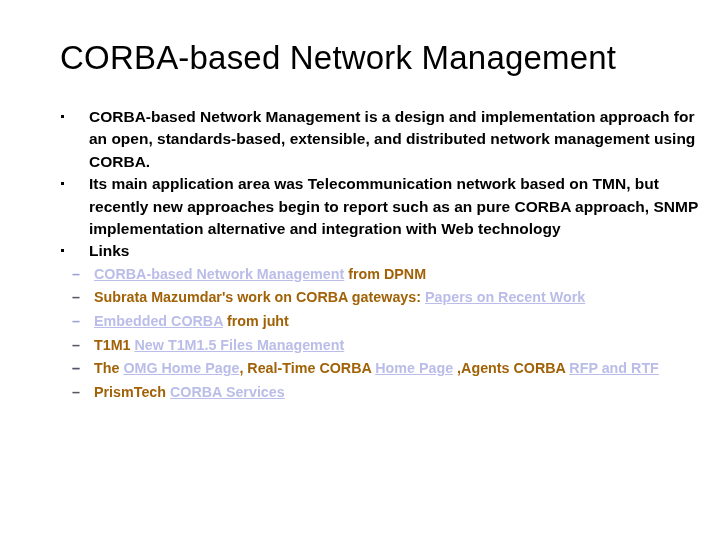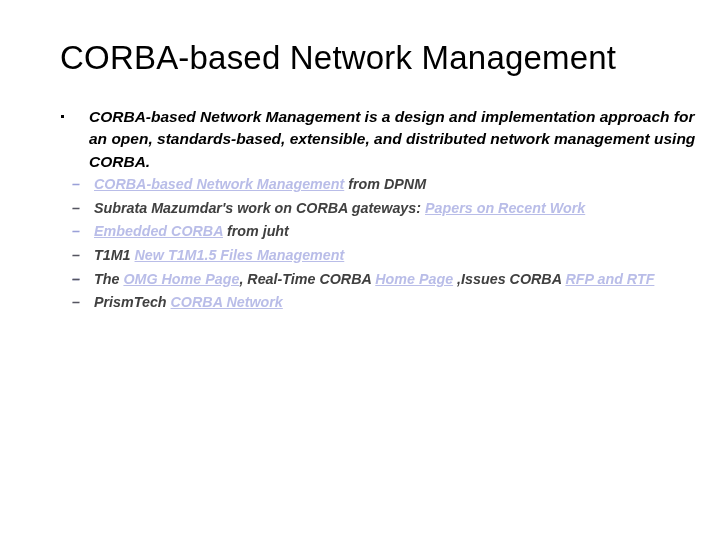--- a/index.html
+++ b/index.html
@@ -41,21 +41,20 @@
     position: absolute;
     left: 56px;
     top: 106px;
     width: 650px;
   }
 
   ul.level1 {
     list-style: none;
     margin: 0;
     padding: 0;
-    font-style: italic;
   }
   li.l1 {
     position: relative;
     padding-left: 33px;
     font-size: 15.5px;
     font-weight: bold;
     line-height: 22.4px;
     color: #000000;
     margin: 0 0 0 0;
   }
@@ -90,46 +89,54 @@
     color: #9aa0d8;
     line-height: 23.6px;
   }
   li.l2.dark-dash > .l2-marker { color: #555560; }
 
   .lnk {
     color: #b9bde8;
     text-decoration: underline;
     text-underline-offset: 1px;
   }
-  .plain { color: #404040; }
+  .plain { color: #a16207; }
 </style>
 </head>
 <body>
 
 <div class="slide">
 
   <div class="slide-title">CORBA-based Network Management</div>
 
   <div class="body-block">
     <ul class="level1">
 
       <li class="l1">
         <span class="l1-marker"></span>
         <span>CORBA-based Network Management is a design and implementation approach for an open, standards-based, extensible, and distributed network management using CORBA.</span>
       </li>
 
+      <li class="l1">
+        <span class="l1-marker"></span>
+        <span>Its main application area was Telecommunication network based on TMN, but recently new approaches begin to report such as an pure CORBA approach, SNMP implementation alternative and integration with Web technology</span>
+      </li>
 
+      <li class="l1">
+        <span class="l1-marker"></span>
+        <span>Links</span>
+      </li>
 
       <li class="l1" style="padding-left:0">
         <ul class="level2" id="sublist">
             <li class="l2"><span class="l2-marker">–</span><span class="lnk">CORBA-based Network Management</span><span class="plain"> from DPNM</span></li>
             <li class="l2 dark-dash"><span class="l2-marker">–</span><span class="plain">Subrata Mazumdar's work on CORBA gateways: </span><span class="lnk">Papers on Recent Work</span></li>
             <li class="l2"><span class="l2-marker">–</span><span class="lnk">Embedded CORBA</span><span class="plain"> from juht</span></li>
             <li class="l2 dark-dash"><span class="l2-marker">–</span><span class="plain">T1M1 </span><span class="lnk">New T1M1.5 Files Management</span></li>
             <li class="l2"><span class="l2-marker">–</span></li>
-            <li class="l2 dark-dash"><span class="l2-marker">–</span><span class="plain">The  </span><span class="lnk">OMG Home Page</span><span class="plain">,  Real-Time CORBA </span><span class="lnk">Home Page</span><span class="plain"> ,Issues CORBA </span><span class="lnk">RFP and RTF</span></li>
-            <li class="l2 dark-dash"><span class="l2-marker">–</span><span class="plain">PrismTech </span><span class="lnk">CORBA Network</span></li>
+            <li class="l2 dark-dash"><span class="l2-marker">–</span><span class="plain">The  </span><span class="lnk">OMG Home Page</span><span class="plain">,  Real-Time CORBA </span><span class="lnk">Home Page</span><span class="plain"> ,Agents CORBA </span><span class="lnk">RFP and RTF</span></li>
+            <li class="l2 dark-dash"><span class="l2-marker">–</span><span class="plain">PrismTech </span><span class="lnk">CORBA Services</span></li>
           </ul>
       </li>
 
     </ul>
   </div>
 </div>
 
 </body></html>

